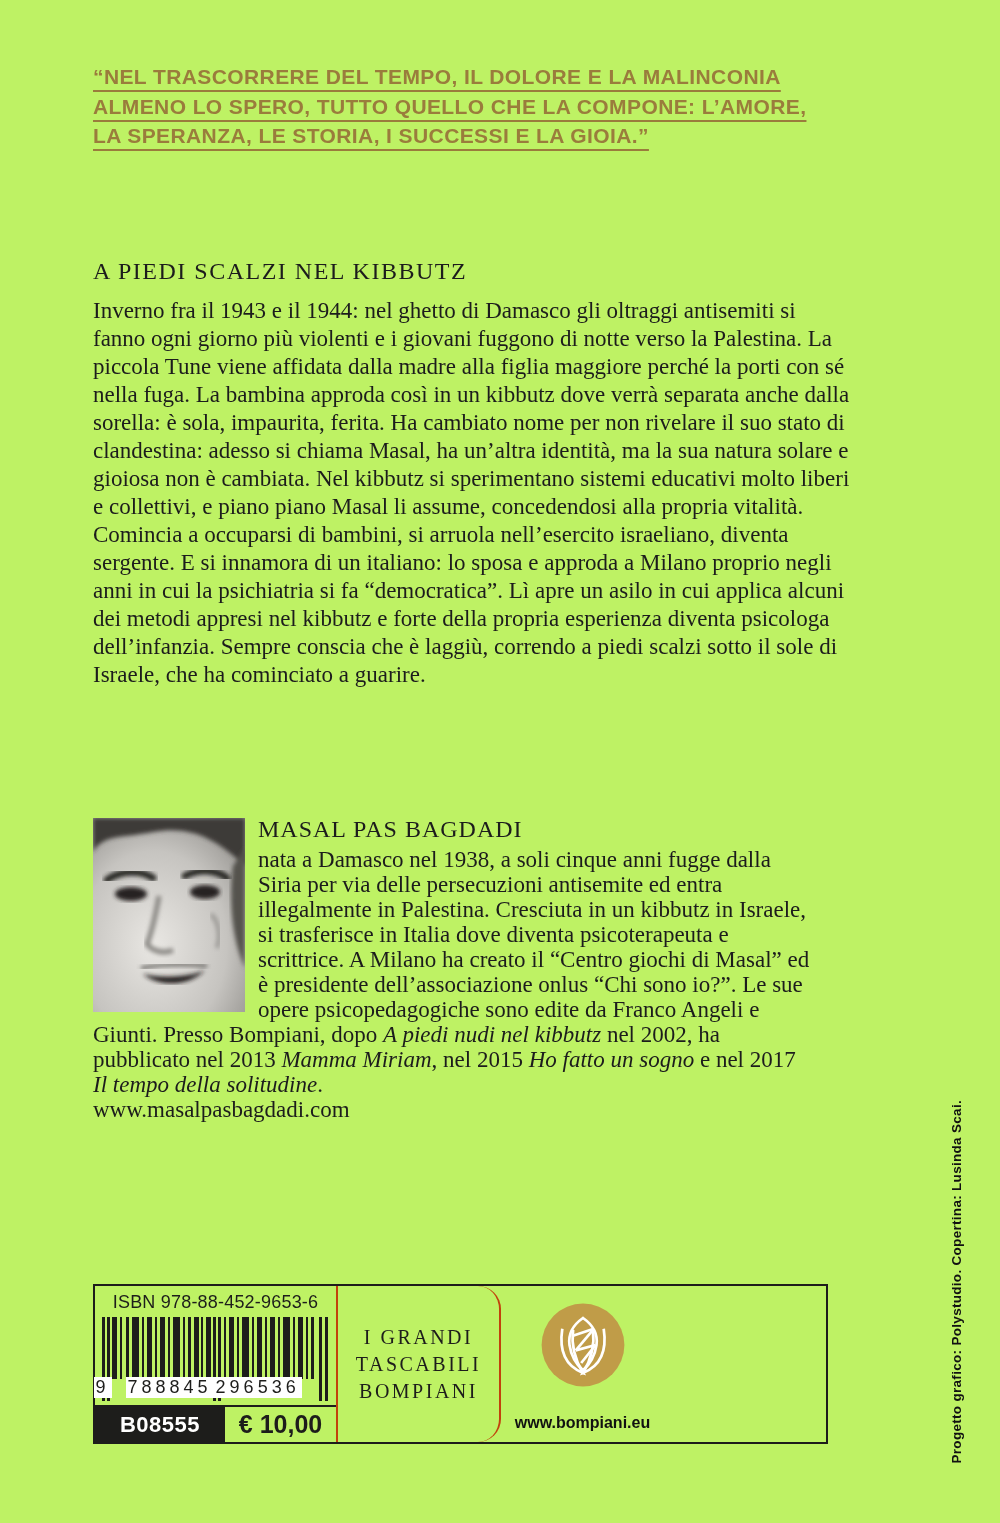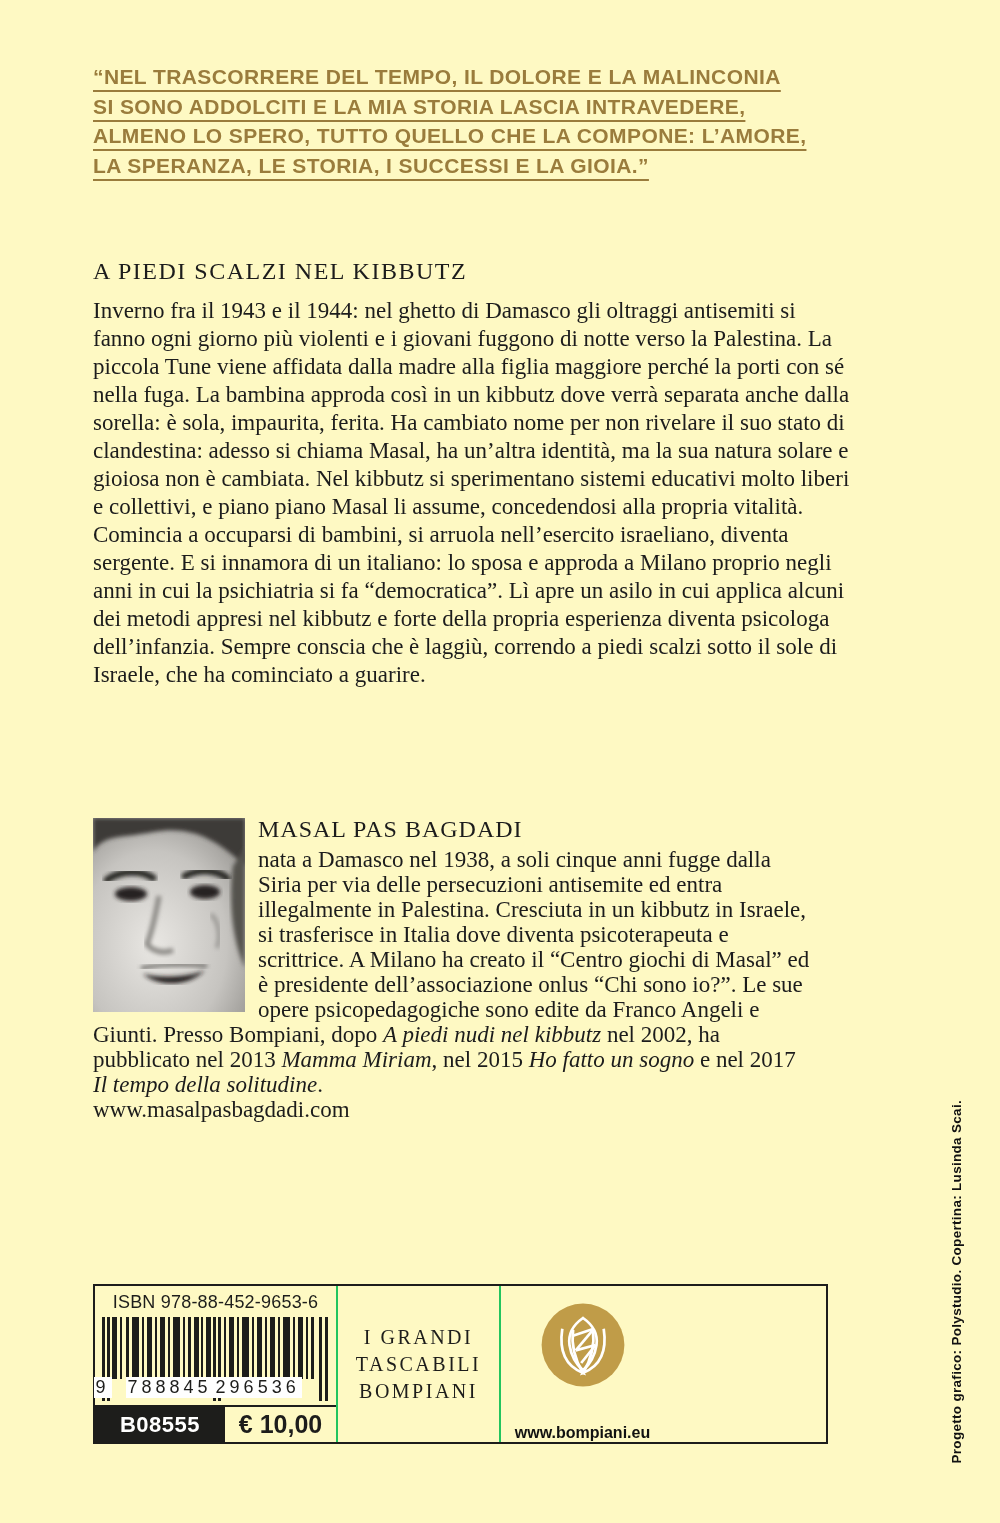--- a/index.html
+++ b/index.html
@@ -1,19 +1,19 @@
 <!DOCTYPE html>
 <html><head>
 <meta charset="utf-8">
 <style>
   html,body{margin:0;padding:0;background:#ffffff;}
   .cover{
     position:relative;
     width:1000px;height:1523px;
-    background:#fef9c3;
+    background:#bef264;
     font-family:"Liberation Serif", serif;
     color:#1c1c1c;
     overflow:hidden;
   }
   
   .quote{
     position:absolute;top:62px;left:93px;width:780px;
     font-family:"Liberation Sans", sans-serif;
     font-weight:bold;
     font-size:21px;
@@ -51,21 +51,21 @@
   .author p{margin:0;font-size:23px;line-height:25px;}
   .author .book-title{font-style:italic;}
   .author .website{font-style:normal;}
   
   .footer-row{
     position:absolute;top:1284px;left:93px;
     display:flex;width:735px;height:160px;
     border:2px solid #1d1d1b;box-sizing:border-box;
     font-family:"Liberation Sans", sans-serif;
   }
-  .cell{box-sizing:border-box;border-right:2px solid #22c55e;position:relative;}
+  .cell{box-sizing:border-box;border-right:2px solid #c2410c;position:relative;}
   .cell:last-child{border-right:none;}
   .cell-barcode{width:243px;display:flex;flex-direction:column;}
   .isbn-label{
     text-align:center;font-size:18px;letter-spacing:.2px;
     padding-top:6px;color:#1d1d1b;
   }
   .barcode-wrap{position:relative;width:228px;margin:4px auto 0 auto;height:88px;}
   .barcode-wrap svg{display:block;}
   .barcode-digits{
     position:absolute;left:0;top:60px;width:100%;
@@ -85,47 +85,47 @@
     display:flex;align-items:center;justify-content:center;
     font-weight:bold;font-size:22px;letter-spacing:.5px;
   }
   .price-box{
     flex:1;display:flex;align-items:center;justify-content:center;
     font-weight:bold;font-size:25px;color:#1d1d1b;border-radius:6px;
   }
   .cell-series{
     width:163px;display:flex;align-items:center;justify-content:center;
     font-family:"Liberation Serif", serif;
+    border-radius:23px;
   }
   .series-text{
     text-align:center;font-size:20px;letter-spacing:2.5px;
     line-height:27px;color:#1d1d1b;
   }
   .cell-logo{
     width:163px;display:flex;flex-direction:column;
-    align-items:center;justify-content:flex-end;
+    align-items:center;justify-content:flex-end;padding-bottom:10px;
   }
   .cell-logo .logo{position:absolute;top:14px;left:50%;margin-left:-45px;}
   .logo-url{font-weight:bold;font-size:16px;color:#111;}
   
   .credits{
     position:absolute;right:36px;bottom:60px;
     writing-mode:vertical-rl;transform:rotate(180deg);
     font-family:"Liberation Sans", sans-serif;
     font-weight:bold;font-size:13.5px;letter-spacing:.3px;color:#111;
   }
 </style>
 </head>
 <body>
 
 <div class="cover">
 
   <div class="quote">
     <span class="qline">“NEL TRASCORRERE DEL TEMPO, IL DOLORE E LA MALINCONIA</span>
-    <span class="qline">SI SONO ADDOLCITI E LA MIA STORIA LASCIA INTRAVEDERE,</span>
     <span class="qline">ALMENO LO SPERO, TUTTO QUELLO CHE LA COMPONE: L’AMORE,</span>
     <span class="qline">LA SPERANZA, LE STORIA, I SUCCESSI E LA GIOIA.”</span>
   </div>
 
   <div class="synopsis">
     <h2>A PIEDI SCALZI NEL KIBBUTZ</h2>
     <p>Inverno fra il 1943 e il 1944: nel ghetto di Damasco gli oltraggi antisemiti si fanno ogni giorno più violenti e i giovani fuggono di notte verso la Palestina. La piccola Tune viene affidata dalla madre alla figlia maggiore perché la porti con sé nella fuga. La bambina approda così in un kibbutz dove verrà separata anche dalla sorella: è sola, impaurita, ferita. Ha cambiato nome per non rivelare il suo stato di clandestina: adesso si chiama Masal, ha un’altra identità, ma la sua natura solare e gioiosa non è cambiata. Nel kibbutz si sperimentano sistemi educativi molto liberi e collettivi, e piano piano Masal li assume, concedendosi alla propria vitalità. Comincia a occuparsi di bambini, si arruola nell’esercito israeliano, diventa sergente. E si innamora di un italiano: lo sposa e approda a Milano proprio negli anni in cui la psichiatria si fa “democratica”. Lì apre un asilo in cui applica alcuni dei metodi appresi nel kibbutz e forte della propria esperienza diventa psicologa dell’infanzia. Sempre conscia che è laggiù, correndo a piedi scalzi sotto il sole di Israele, che ha cominciato a guarire.</p>
   </div>
 
   <div class="author">

